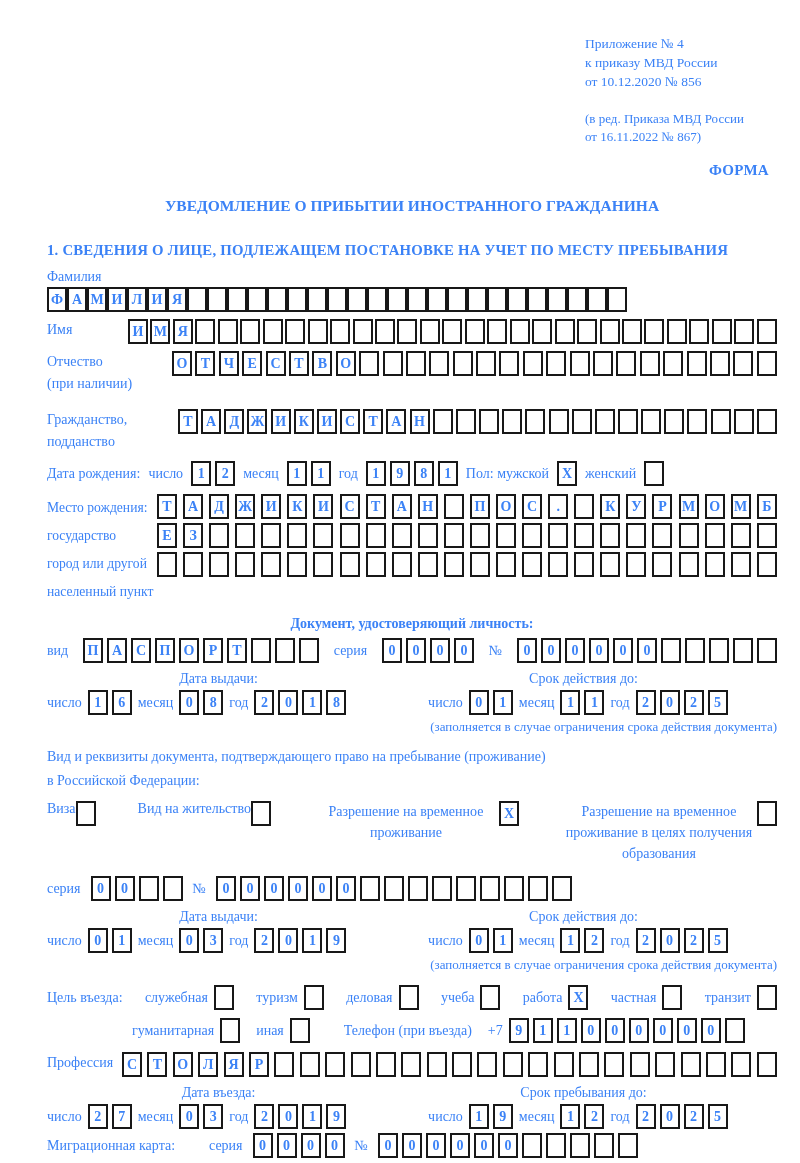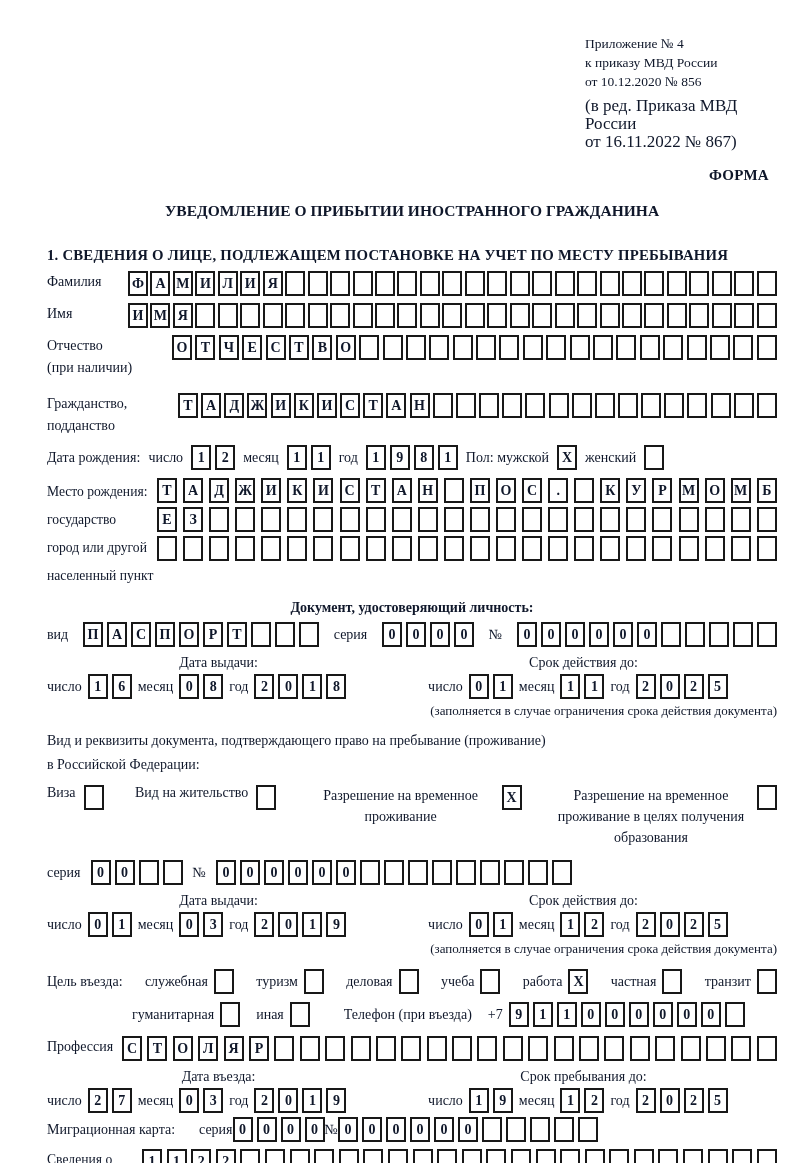--- a/index.html
+++ b/index.html
@@ -1,24 +1,24 @@
 <!DOCTYPE html>
 <html><head>
 <meta charset="utf-8">
 <style>
   * { margin:0; padding:0; box-sizing:border-box; }
   html,body { background:#fff; }
   .page {
-    position:relative; width:800px; height:1163px; background:#fff; color:#0f172a;
+    position:relative; width:800px; height:1163px; background:#fff; color:#3b82f6;
     font-family:"Liberation Serif", serif; font-size:14px;
     padding:34px 23px 0 47px; overflow:hidden;
   }
   
   .refblock { width:192px; margin-left:auto; line-height:19px; font-size:13.5px; }
-  .refblock .sub { margin-top:6px; font-size:17px; line-height:18px; }
+  .refblock .sub { margin-top:19px; font-size:13px; line-height:18px; }
   .forma { text-align:right; font-weight:bold; font-size:15px; margin:16px 8px 0 0; letter-spacing:.3px; }
   
   .title { text-align:center; font-weight:bold; font-size:15.5px; line-height:23px; margin-top:15px; }
   .blank-line { display:inline-block; width:62px; border-bottom:2.5px solid #333; height:14px; margin-left:14px; }
   .sec1 { font-weight:bold; font-size:14.8px; margin-top:25px; letter-spacing:.2px; }
   
   .row { display:flex; align-items:flex-start; margin-top:7px; }
   .lblcol { flex:none; line-height:21px; }
   .lbl { white-space:nowrap; }
   .cells { display:flex; }
@@ -37,31 +37,31 @@
   .daterow { display:flex; margin-top:3px; }
   .dhalf { display:flex; align-items:center; gap:6px; }
   .dhalf.left { width:47%; }
   .dhalf.right { width:53%; padding-left:38px; }
   .note-right { text-align:right; font-size:13px; margin-top:4px; }
   
   .doc-heading { text-align:center; font-weight:bold; font-size:14px; margin-top:10px; }
   .vid-row { display:flex; align-items:center; justify-content:space-between; margin-top:6px; }
   .intro { margin-top:10px; line-height:24px; }
   .optrow { display:flex; align-items:flex-start; justify-content:space-between; margin-top:8px; }
-  .optpair { display:flex; align-items:flex-start; gap:8px; }
+  .optpair { display:flex; align-items:flex-start; }
   .optlabel { text-align:center; line-height:21px; }
   .w185 { width:186px; } .w196 { width:196px; }
   .series-row { display:flex; align-items:center; gap:10px; margin-top:12px; }
   
   .purpose1 { display:flex; align-items:center; justify-content:space-between; margin-top:12px; }
   .pair { display:flex; align-items:center; gap:6px; }
   .purpose2 { display:flex; align-items:center; gap:16px; margin-top:8px; padding-left:85px; }
   .phone-gap { margin-left:18px; }
   
-  .mig-row { display:flex; align-items:center; gap:0; margin-top:4px; }
+  .mig-row { display:flex; align-items:center; gap:10px; margin-top:4px; }
   .mig-label { width:152px; flex:none; }
   .lh22 { line-height:22px; }
 </style>
 </head>
 <body>
 
 <div class="page">
 
   <div class="refblock">
     <div>Приложение № 4</div>
@@ -74,21 +74,21 @@
   </div>
 
   <div class="forma">ФОРМА</div>
 
   <div class="title">
     <div>УВЕДОМЛЕНИЕ О ПРИБЫТИИ ИНОСТРАННОГО ГРАЖДАНИНА</div>
   </div>
 
   <div class="sec1">1. СВЕДЕНИЯ О ЛИЦЕ, ПОДЛЕЖАЩЕМ ПОСТАНОВКЕ НА УЧЕТ ПО МЕСТУ ПРЕБЫВАНИЯ</div>
 
-  <div class="row" style="">
+  <div class="row" style="flex-direction:column;">
     <div class="lblcol" style="width:81px;">Фамилия</div>
     <div class="cells grow">
         <span class="cell">Ф</span>
         <span class="cell">А</span>
         <span class="cell">М</span>
         <span class="cell">И</span>
         <span class="cell">Л</span>
         <span class="cell">И</span>
         <span class="cell">Я</span>
         <span class="cell"></span>

